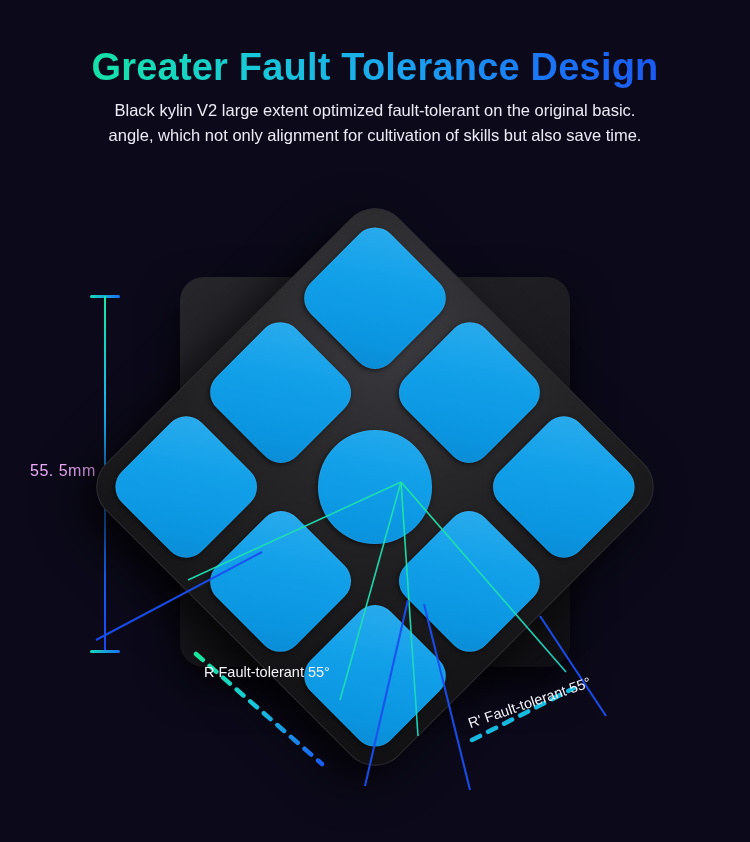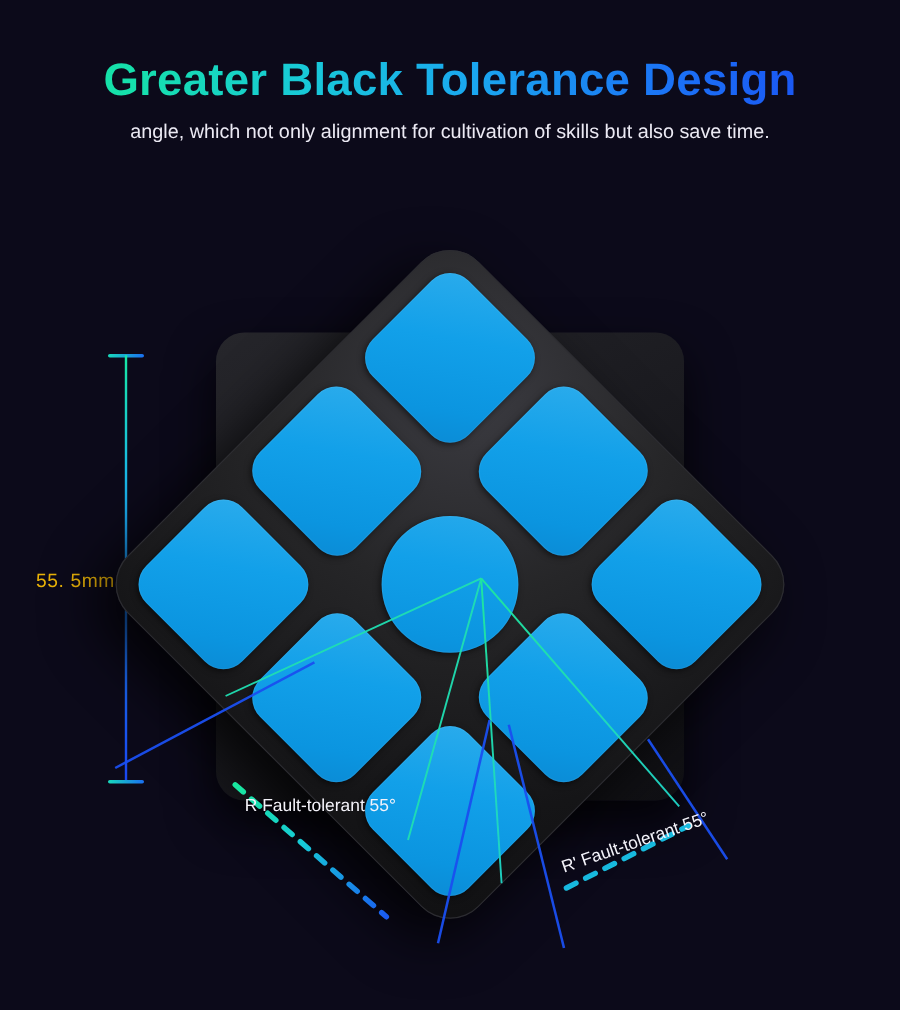--- a/index.html
+++ b/index.html
@@ -27,21 +27,21 @@
   }
   .subhead span{display:block;}
 
   
   .dim-line{position:absolute;left:104px;top:296px;width:2px;height:356px;
     background:linear-gradient(180deg,#17e8a4 0%,#19b9e6 28%,#1a79f3 62%,#1a46f0 100%);}
   .dim-tick{position:absolute;left:90px;width:30px;height:3px;border-radius:2px;
     background:linear-gradient(90deg,#18d9bb,#1a6ff2);}
   .dim-tick.top{top:295px;}
   .dim-tick.bot{top:650px;}
-  .dim-label{position:absolute;left:30px;top:476px;color:#eab308;font-size:16px;
+  .dim-label{position:absolute;left:30px;top:462px;color:#f0abfc;font-size:16px;
     letter-spacing:.5px;white-space:nowrap;}
 
   
   .cube-wrap{position:absolute;left:375px;top:487px;width:0;height:0;}
   .slab{
     position:absolute;left:-195px;top:-210px;width:390px;height:390px;
     background:linear-gradient(150deg,#26262b 0%,#1c1c21 40%,#141418 75%,#101014 100%);
     border-radius:24px;
     box-shadow:0 18px 40px rgba(0,0,0,.75);
   }
@@ -71,23 +71,24 @@
   
   .ann{position:absolute;color:#f4f3fa;font-size:14.5px;white-space:nowrap;}
   .ann.left{left:204px;top:664px;}
   .ann.right{left:466px;top:716px;transform:rotate(-19deg);transform-origin:left top;}
 </style>
 </head>
 <body>
 
 <div id="stage">
 
-  <div class="headline">Greater Black Tolerance Design</div>
+  <div class="headline">Greater Fault Tolerance Design</div>
 
   <div class="subhead">
+    <span>Black kylin V2 large extent optimized fault-tolerant on the original basic.</span>
     <span>angle, which not only alignment for cultivation of skills but also save time.</span>
   </div>
 
   <div class="dim-tick top"></div>
   <div class="dim-line"></div>
   <div class="dim-tick bot"></div>
   <div class="dim-label">55. 5mm</div>
 
   <div class="cube-wrap">
     <div class="slab"></div>

